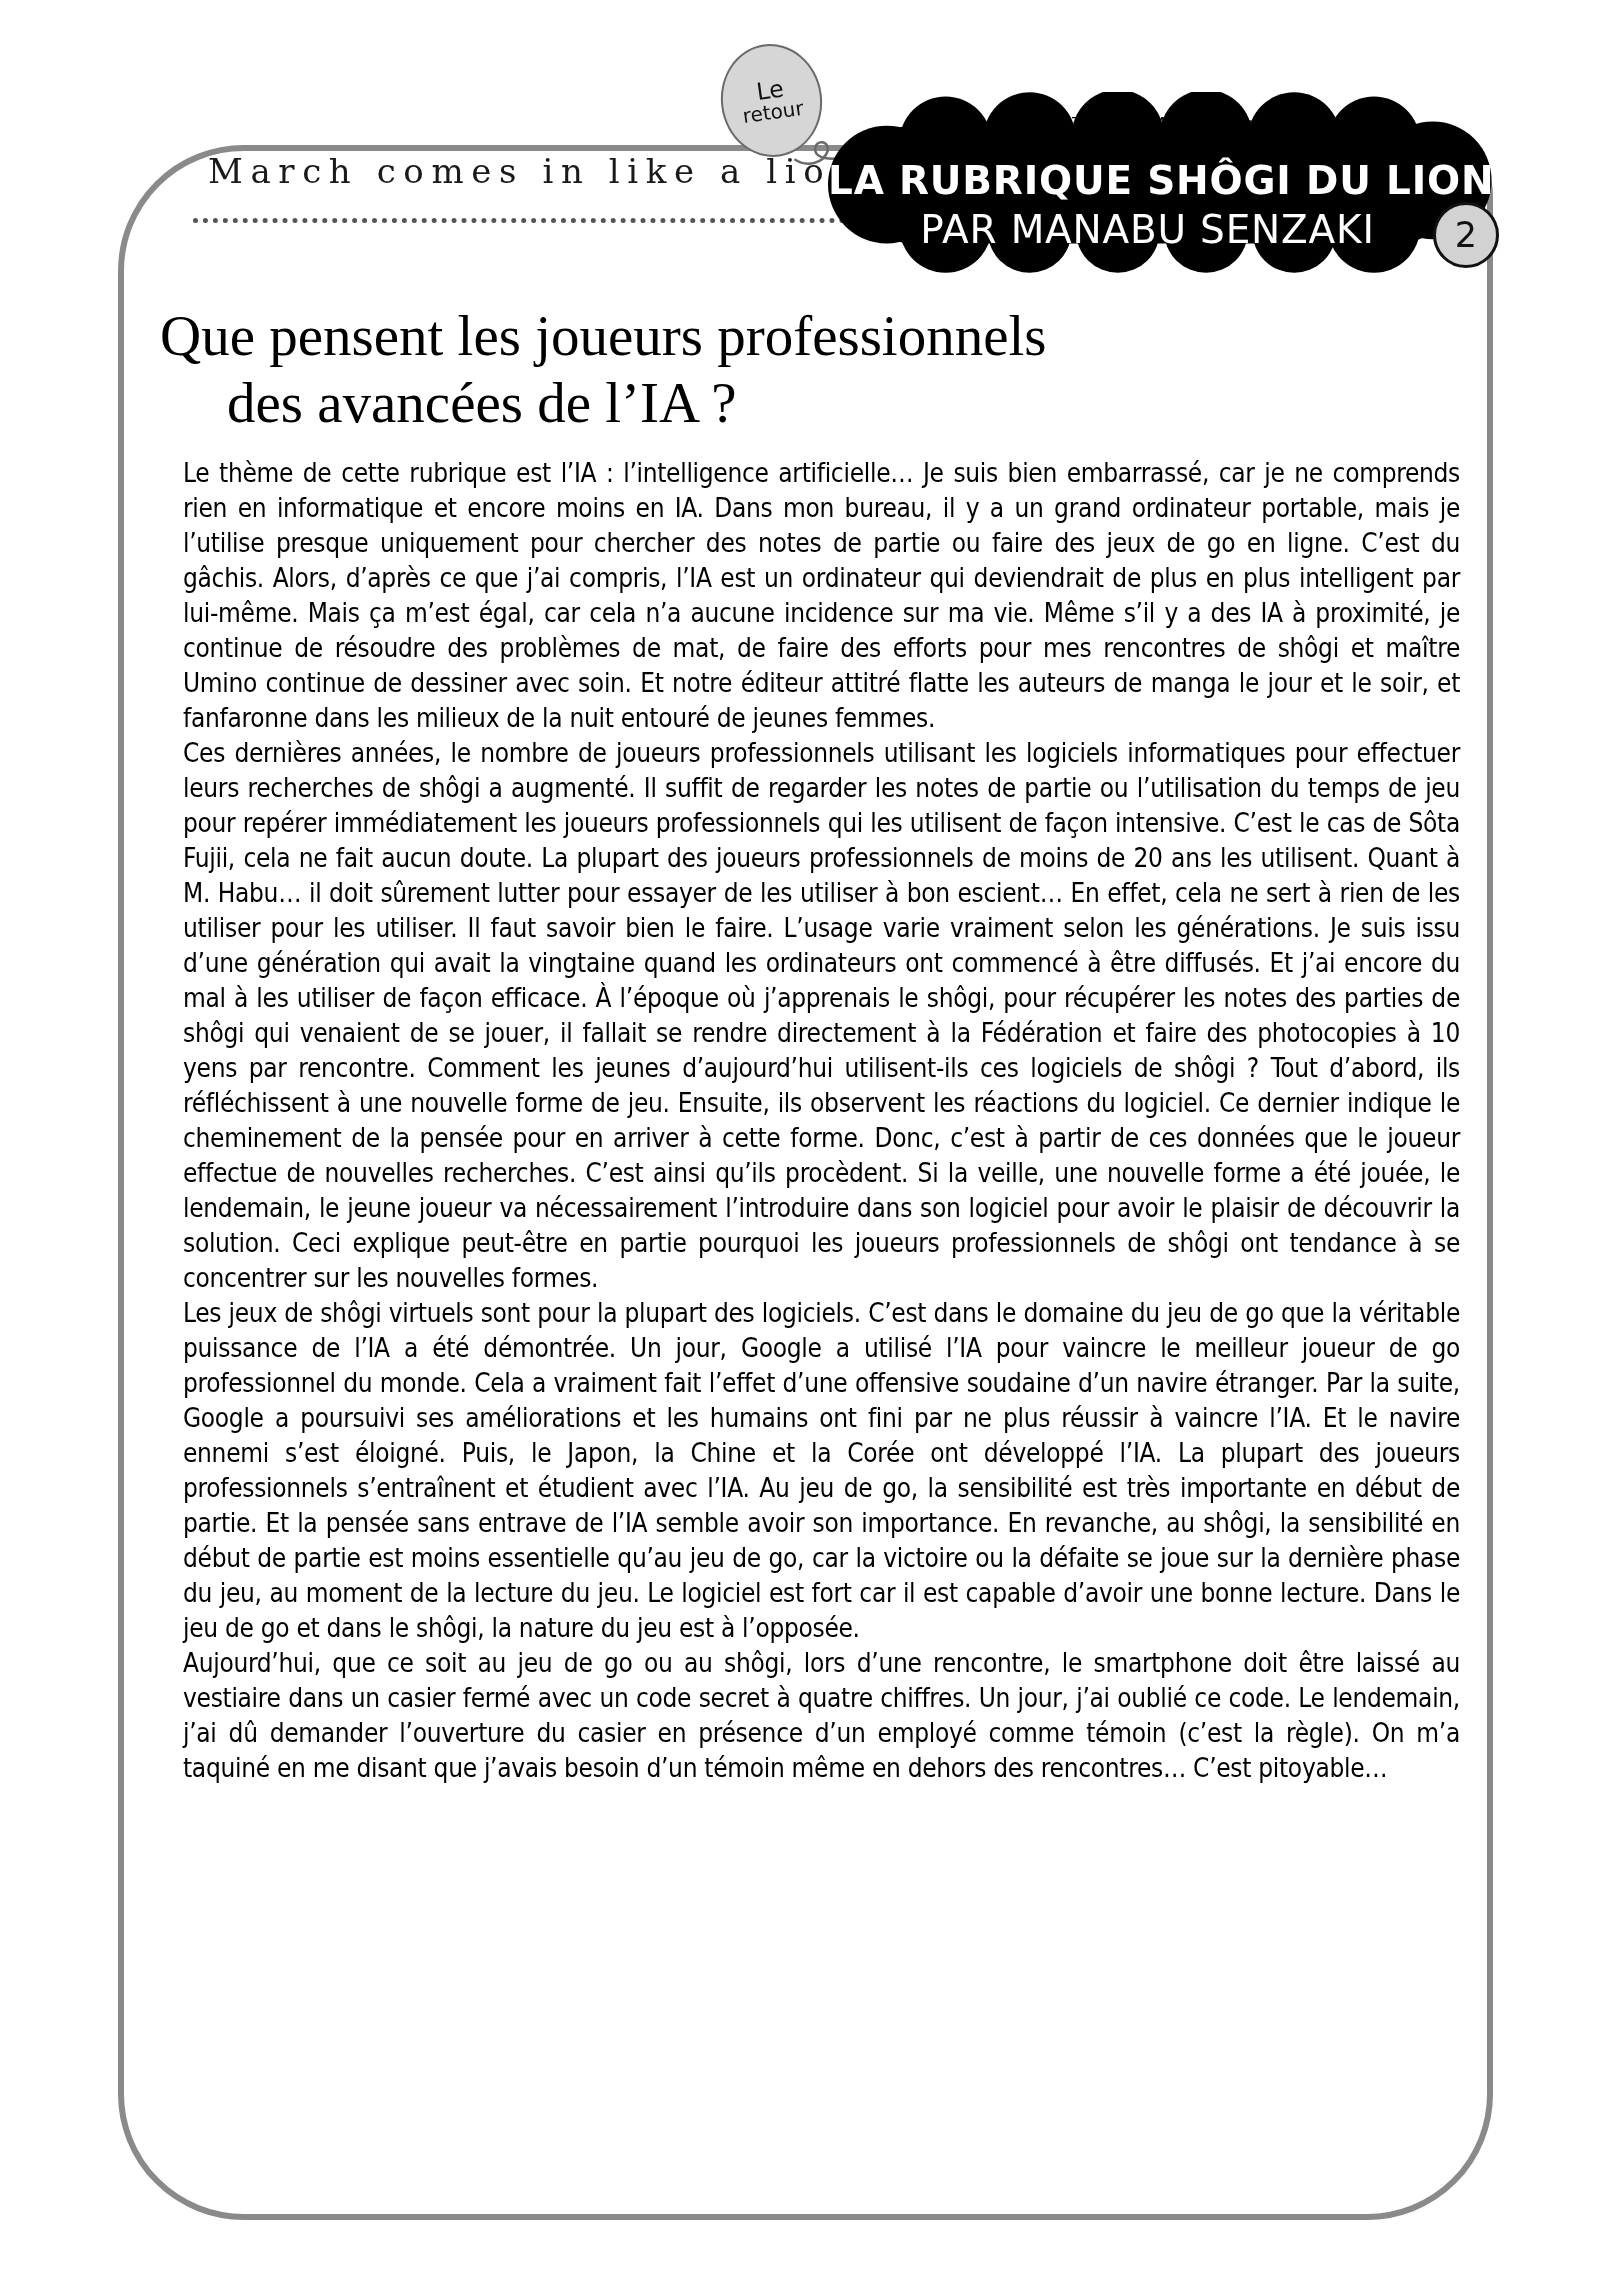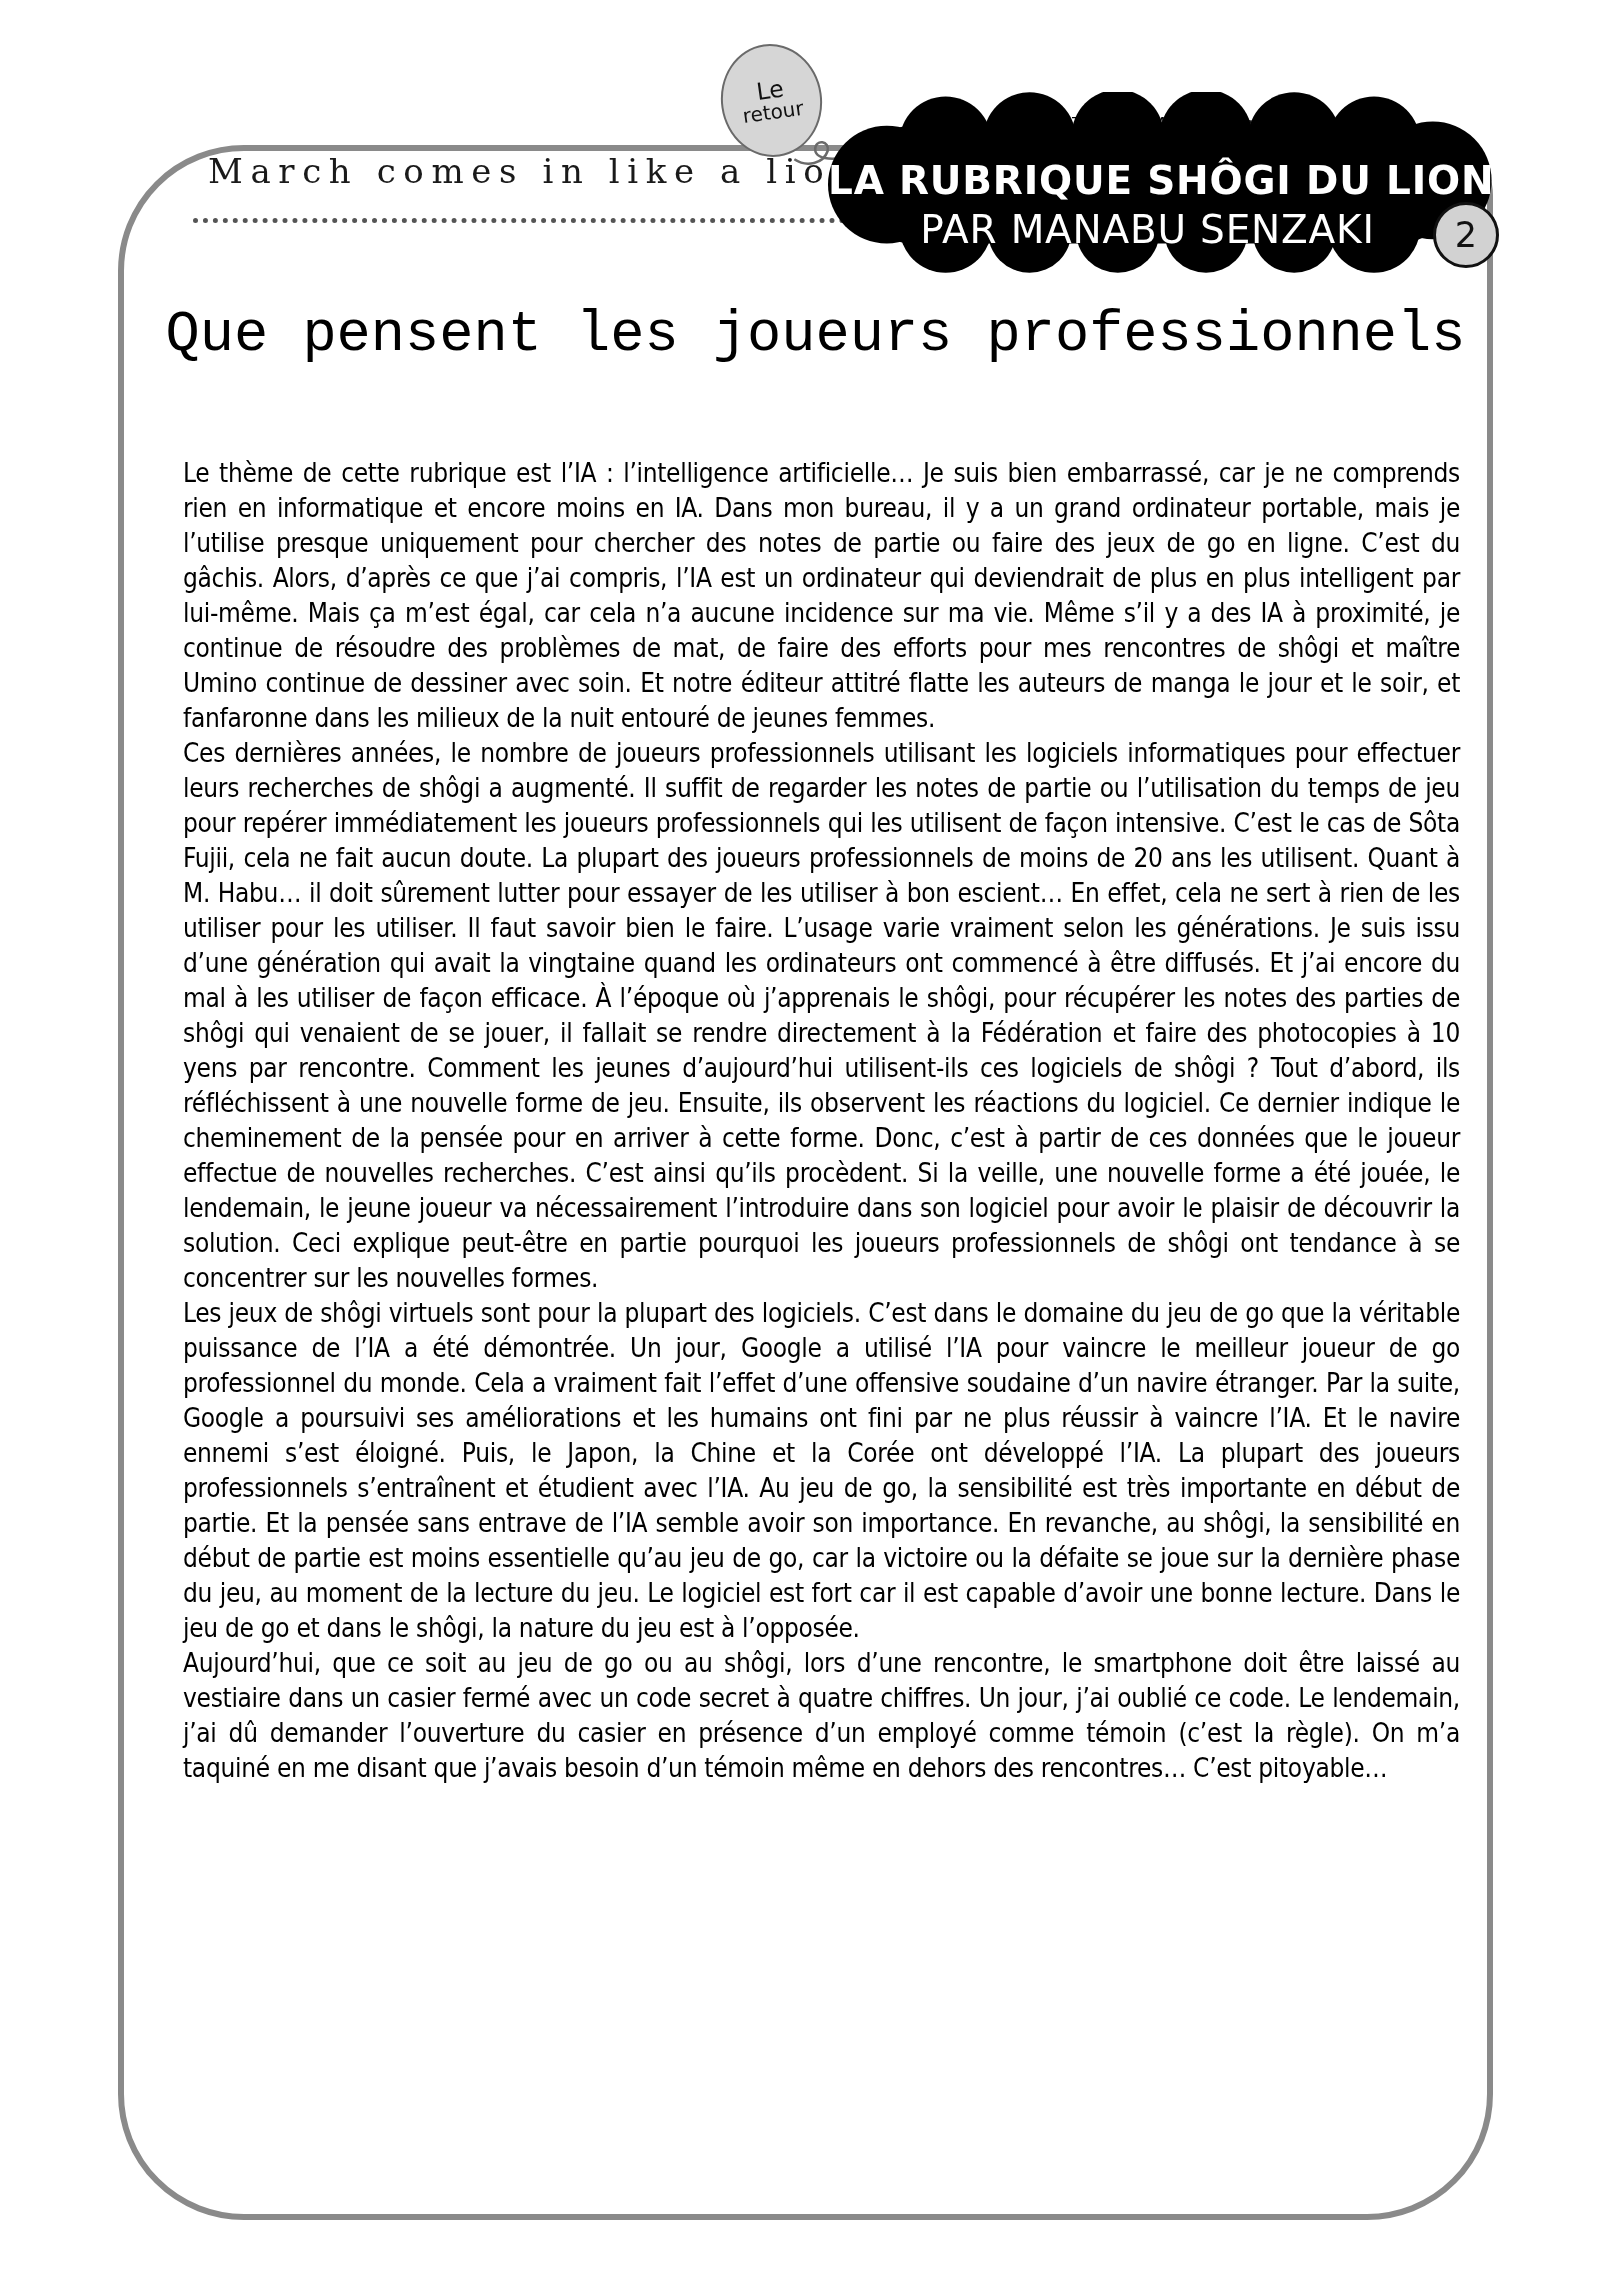--- a/index.html
+++ b/index.html
@@ -115,22 +115,22 @@
       align-items: center;
       justify-content: center;
       font-size: 35px;
       color: #111;
     }
     
     .headline {
       position: absolute;
       left: 160px;
       width: 1311px;
-      text-align: center;
-      font-family: Liberation Mono, monospace;
+      text-align: left;
+      font-family: Liberation Serif, serif;
       font-size: 57px;
       line-height: 67px;
       top: 302px;
       color: #000;
     }
     .headline .h2 { display: block; padding-left: 67px; }
     
     .article {
       position: absolute;
       left: 183px;
@@ -186,20 +186,21 @@
     </g>
   </svg>
   <div class="cloud-byline">Texte de Manabu Senzaki</div>
   <div class="cloud-title t1">LA RUBRIQUE SHÔGI DU LION</div>
   <div class="cloud-title t2">PAR MANABU SENZAKI</div>
 </div>
 <div class="issue-badge">2</div>
 
 <h1 class="headline" style="margin:0;font-weight:normal;">
   <span>Que pensent les joueurs professionnels</span>
+  <span class="h2">des avancées de l’IA ?</span>
 </h1>
 
 <div class="article">
   <p>Le thème de cette rubrique est l’IA : l’intelligence artificielle… Je suis bien embarrassé, car je ne comprends rien en informatique et encore moins en IA. Dans mon bureau, il y a un grand ordinateur portable, mais je l’utilise presque uniquement pour chercher des notes de partie ou faire des jeux de go en ligne. C’est du gâchis. Alors, d’après ce que j’ai compris, l’IA est un ordinateur qui deviendrait de plus en plus intelligent par lui-même. Mais ça m’est égal, car cela n’a aucune incidence sur ma vie. Même s’il y a des IA à proximité, je continue de résoudre des problèmes de mat, de faire des efforts pour mes rencontres de shôgi et maître Umino continue de dessiner avec soin. Et notre éditeur attitré flatte les auteurs de manga le jour et le soir, et fanfaronne dans les milieux de la nuit entouré de jeunes femmes.</p>
   <p>Ces dernières années, le nombre de joueurs professionnels utilisant les logiciels informatiques pour effectuer leurs recherches de shôgi a augmenté. Il suffit de regarder les notes de partie ou l’utilisation du temps de jeu pour repérer immédiatement les joueurs professionnels qui les utilisent de façon intensive. C’est le cas de Sôta Fujii, cela ne fait aucun doute. La plupart des joueurs professionnels de moins de 20 ans les utilisent. Quant à M. Habu… il doit sûrement lutter pour essayer de les utiliser à bon escient… En effet, cela ne sert à rien de les utiliser pour les utiliser. Il faut savoir bien le faire. L’usage varie vraiment selon les générations. Je suis issu d’une génération qui avait la vingtaine quand les ordinateurs ont commencé à être diffusés. Et j’ai encore du mal à les utiliser de façon efficace. À l’époque où j’apprenais le shôgi, pour récupérer les notes des parties de shôgi qui venaient de se jouer, il fallait se rendre directement à la Fédération et faire des photocopies à 10 yens par rencontre. Comment les jeunes d’aujourd’hui utilisent-ils ces logiciels de shôgi ? Tout d’abord, ils réfléchissent à une nouvelle forme de jeu. Ensuite, ils observent les réactions du logiciel. Ce dernier indique le cheminement de la pensée pour en arriver à cette forme. Donc, c’est à partir de ces données que le joueur effectue de nouvelles recherches. C’est ainsi qu’ils procèdent. Si la veille, une nouvelle forme a été jouée, le lendemain, le jeune joueur va nécessairement l’introduire dans son logiciel pour avoir le plaisir de découvrir la solution. Ceci explique peut-être en partie pourquoi les joueurs professionnels de shôgi ont tendance à se concentrer sur les nouvelles formes.</p>
   <p>Les jeux de shôgi virtuels sont pour la plupart des logiciels. C’est dans le domaine du jeu de go que la véritable puissance de l’IA a été démontrée. Un jour, Google a utilisé l’IA pour vaincre le meilleur joueur de go professionnel du monde. Cela a vraiment fait l’effet d’une offensive soudaine d’un navire étranger. Par la suite, Google a poursuivi ses améliorations et les humains ont fini par ne plus réussir à vaincre l’IA. Et le navire ennemi s’est éloigné. Puis, le Japon, la Chine et la Corée ont développé l’IA. La plupart des joueurs professionnels s’entraînent et étudient avec l’IA. Au jeu de go, la sensibilité est très importante en début de partie. Et la pensée sans entrave de l’IA semble avoir son importance. En revanche, au shôgi, la sensibilité en début de partie est moins essentielle qu’au jeu de go, car la victoire ou la défaite se joue sur la dernière phase du jeu, au moment de la lecture du jeu. Le logiciel est fort car il est capable d’avoir une bonne lecture. Dans le jeu de go et dans le shôgi, la nature du jeu est à l’opposée.</p>
   <p>Aujourd’hui, que ce soit au jeu de go ou au shôgi, lors d’une rencontre, le smartphone doit être laissé au vestiaire dans un casier fermé avec un code secret à quatre chiffres. Un jour, j’ai oublié ce code. Le lendemain, j’ai dû demander l’ouverture du casier en présence d’un employé comme témoin (c’est la règle). On m’a taquiné en me disant que j’avais besoin d’un témoin même en dehors des rencontres… C’est pitoyable…</p>
 </div>
 
 

